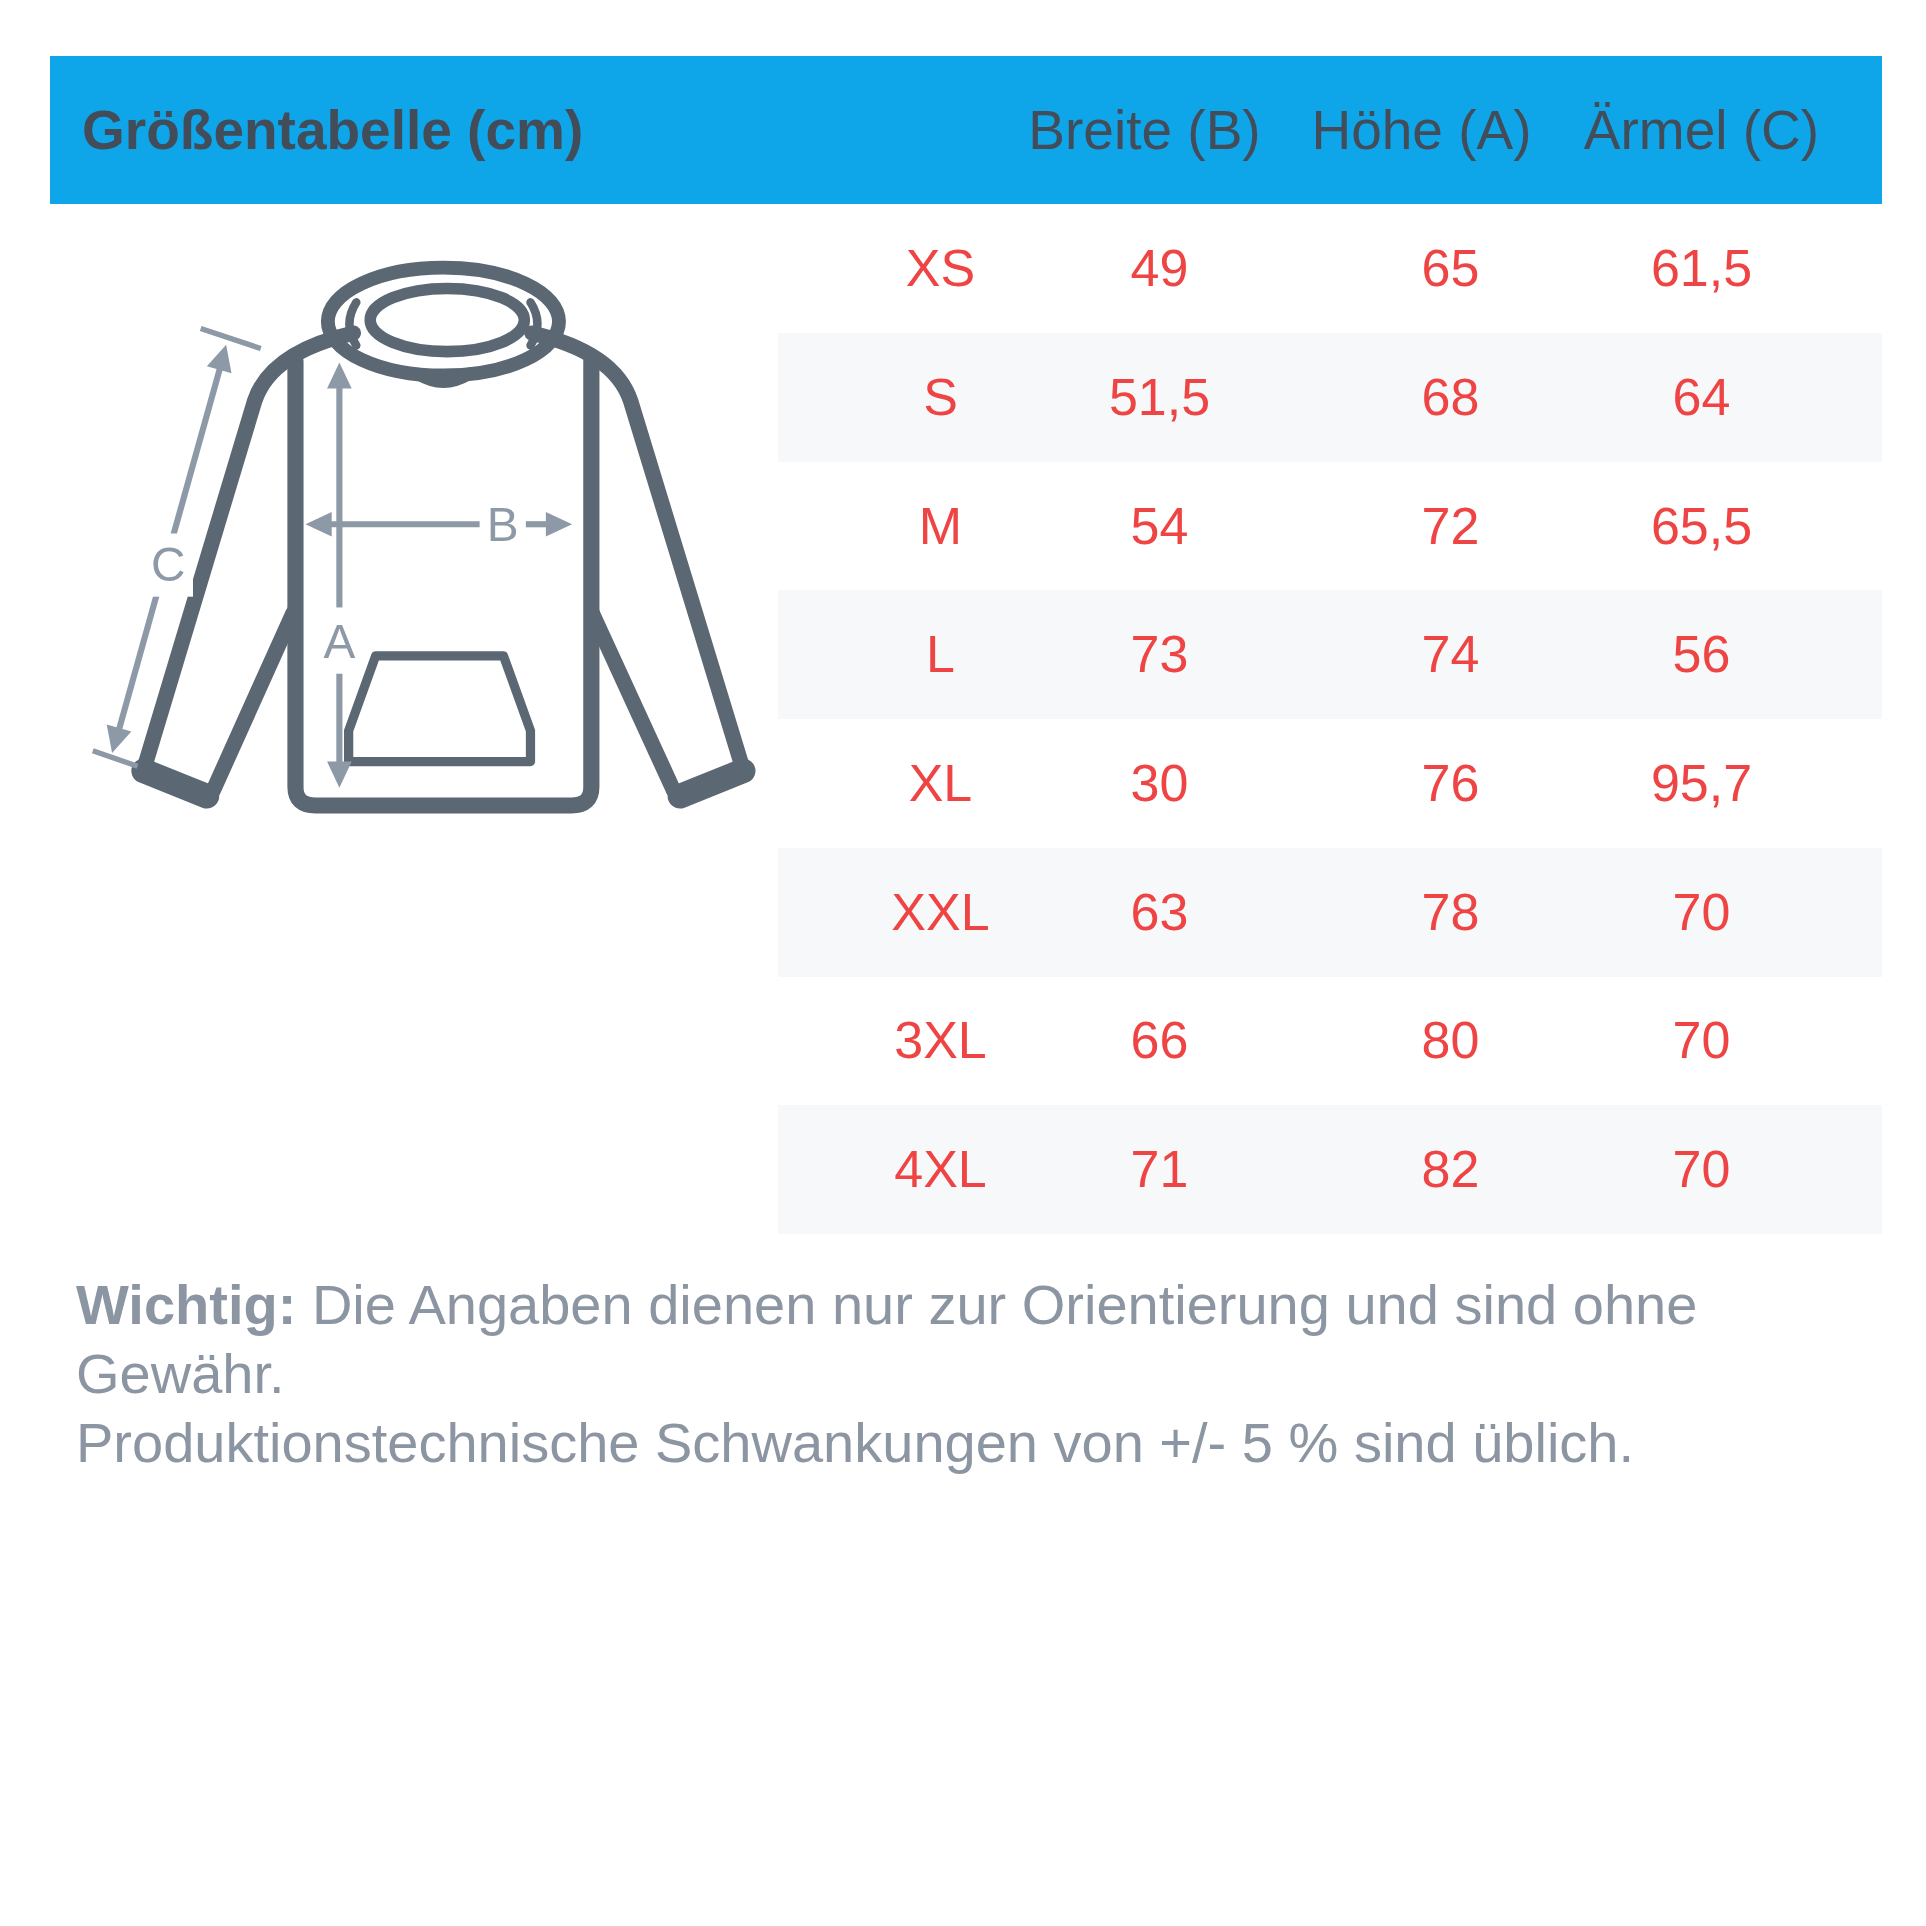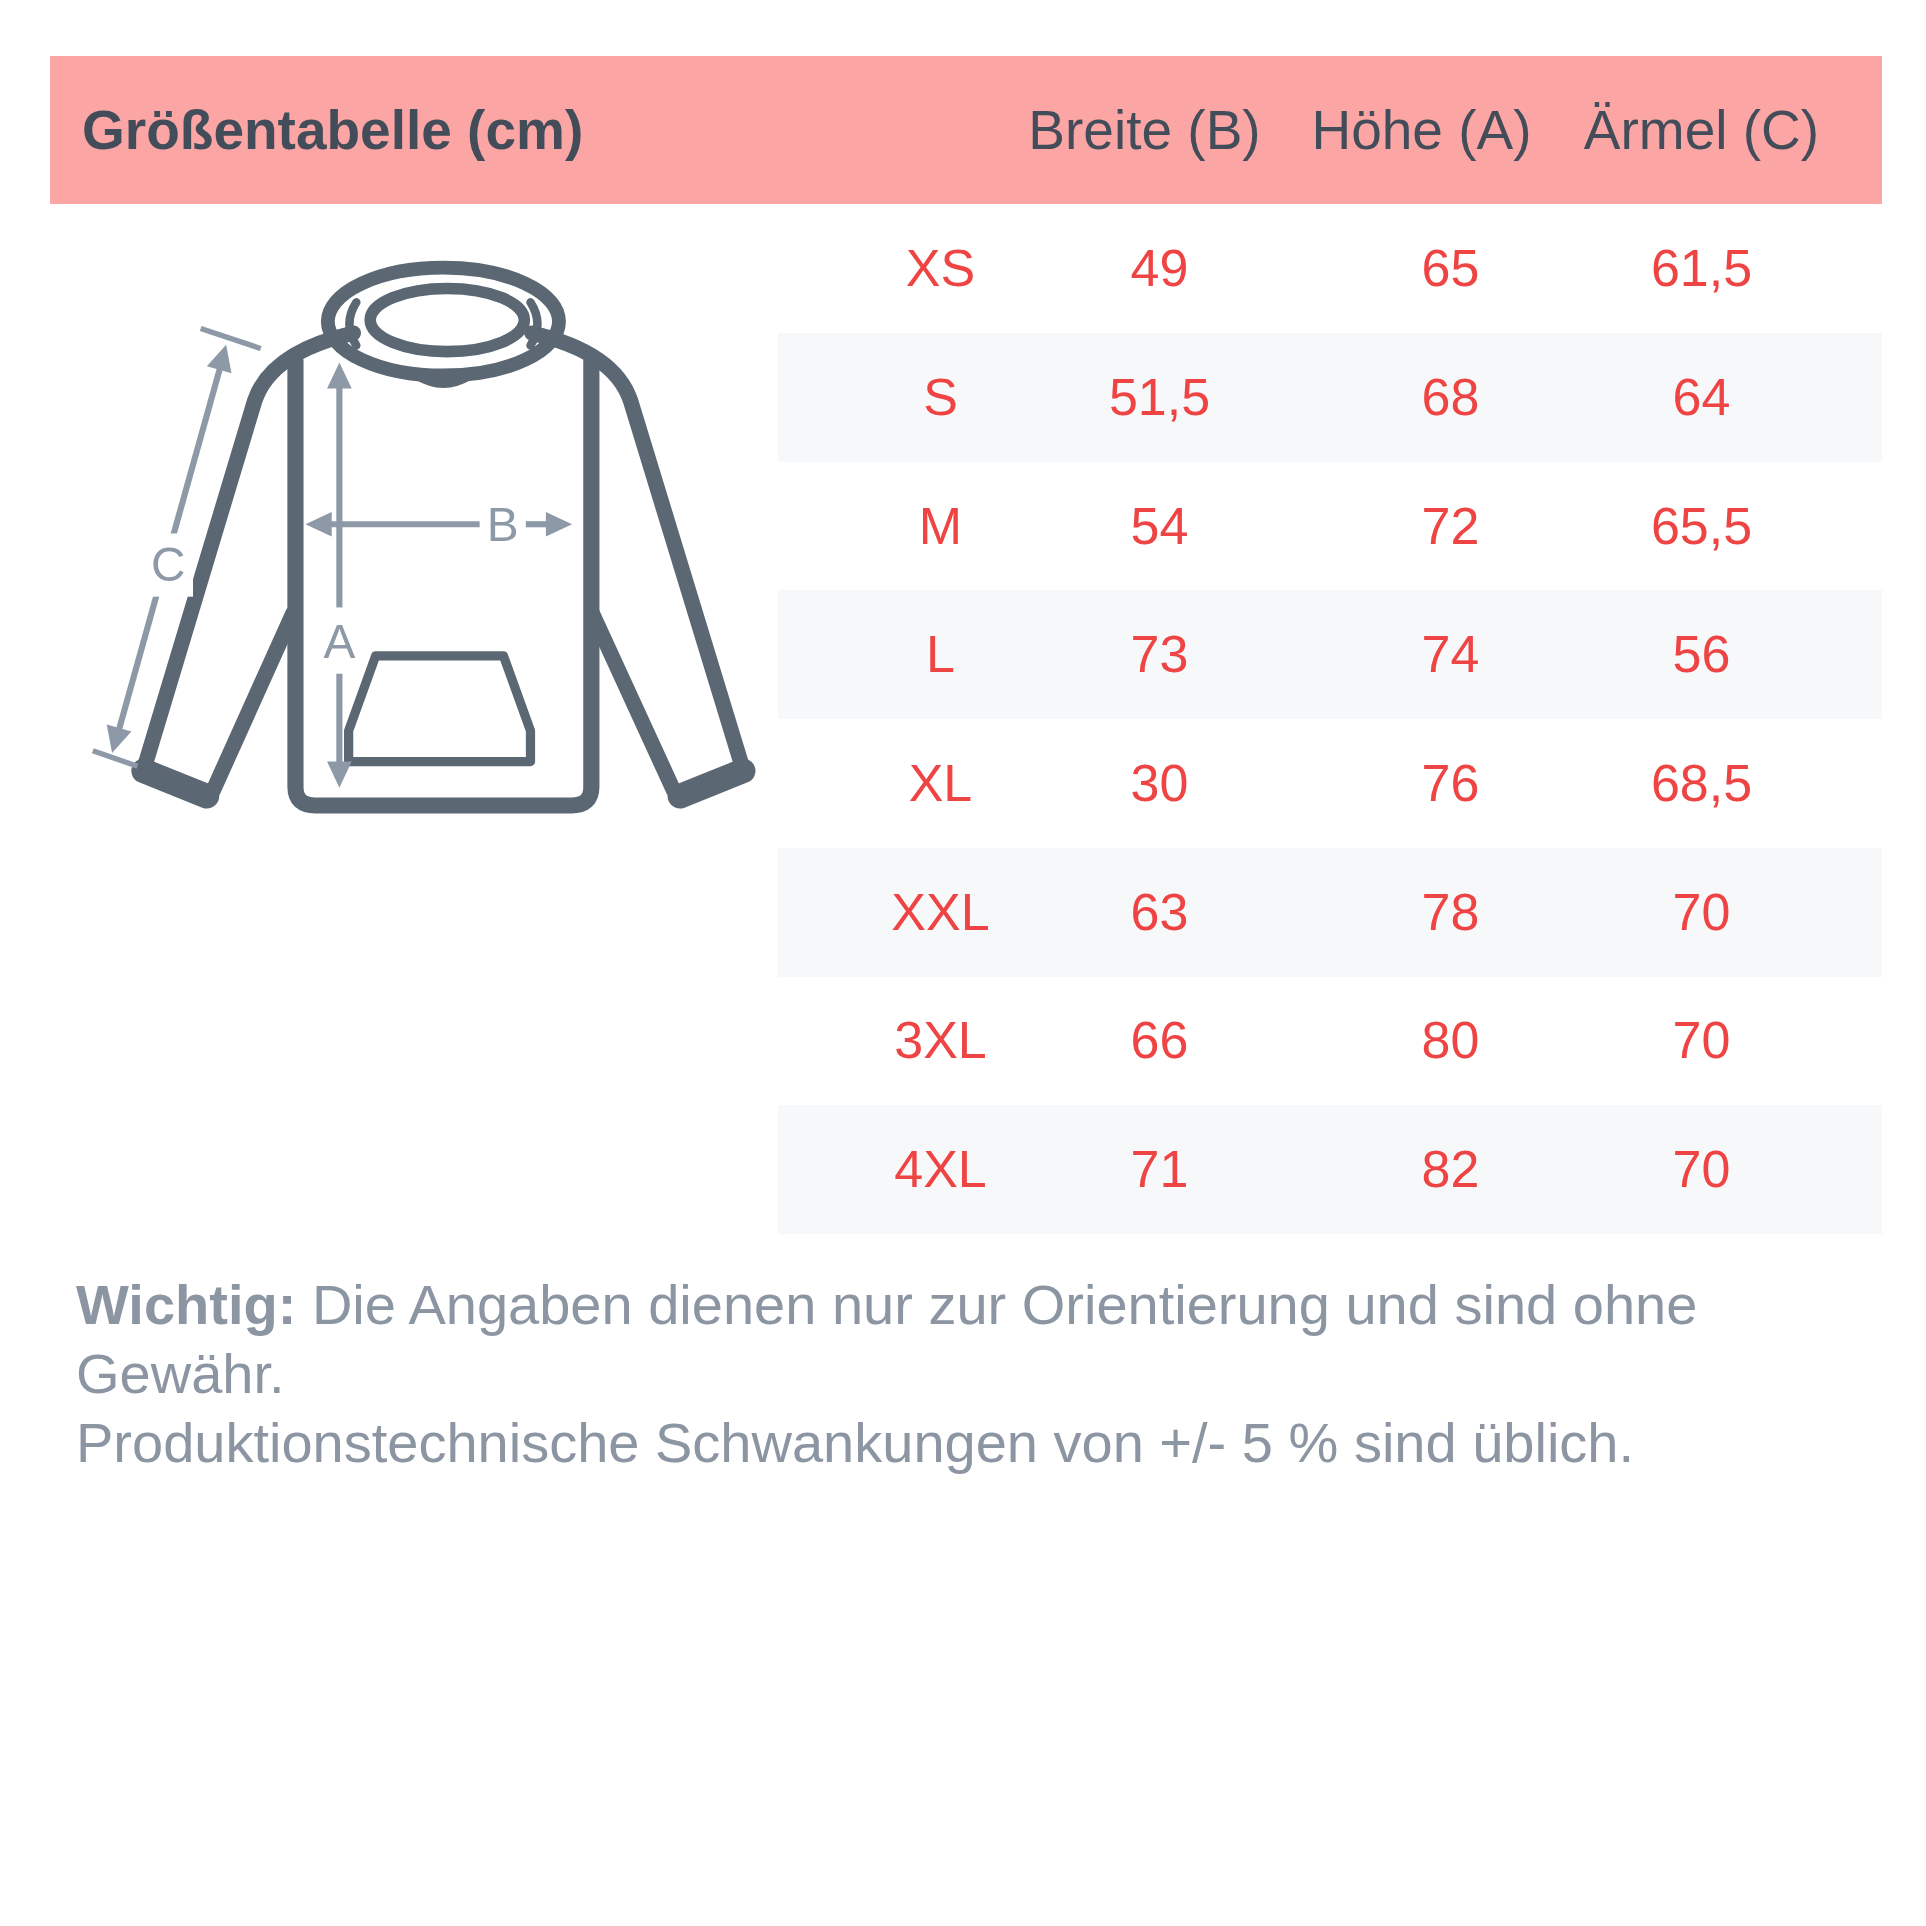--- a/index.html
+++ b/index.html
@@ -6,21 +6,21 @@
   body{
     width:1926px;height:1926px;background:#ffffff;position:relative;
     font-family:"Liberation Sans","DejaVu Sans",sans-serif;
     -webkit-font-smoothing:antialiased;
   }
   .sheet{position:absolute;left:0;top:0;width:1926px;height:1926px;overflow:hidden;}
 
   
   .chart-header{
     position:absolute;left:50px;top:56px;width:1832px;height:148px;
-    background:#fca5a5;
+    background:#0ea5e9;
   }
   .chart-title{
     position:absolute;left:32px;top:0;height:148px;line-height:148px;
     font-size:55px;font-weight:bold;color:#424d59;white-space:nowrap;
   }
   .col-head{
     position:absolute;top:0;height:148px;line-height:148px;width:339px;
     text-align:center;font-size:55px;font-weight:normal;color:#424d59;white-space:nowrap;
   }
   .col-head.b{left:925px;}
@@ -149,21 +149,21 @@
   <div class="size-row striped" style="top:590px">
     <span class="cell-size">L</span>
     <span class="cell-b">73</span>
     <span class="cell-a">74</span>
     <span class="cell-c">56</span>
   </div>
   <div class="size-row" style="top:719px">
     <span class="cell-size">XL</span>
     <span class="cell-b">30</span>
     <span class="cell-a">76</span>
-    <span class="cell-c">68,5</span>
+    <span class="cell-c">95,7</span>
   </div>
   <div class="size-row striped" style="top:848px">
     <span class="cell-size">XXL</span>
     <span class="cell-b">63</span>
     <span class="cell-a">78</span>
     <span class="cell-c">70</span>
   </div>
   <div class="size-row" style="top:976px">
     <span class="cell-size">3XL</span>
     <span class="cell-b">66</span>

